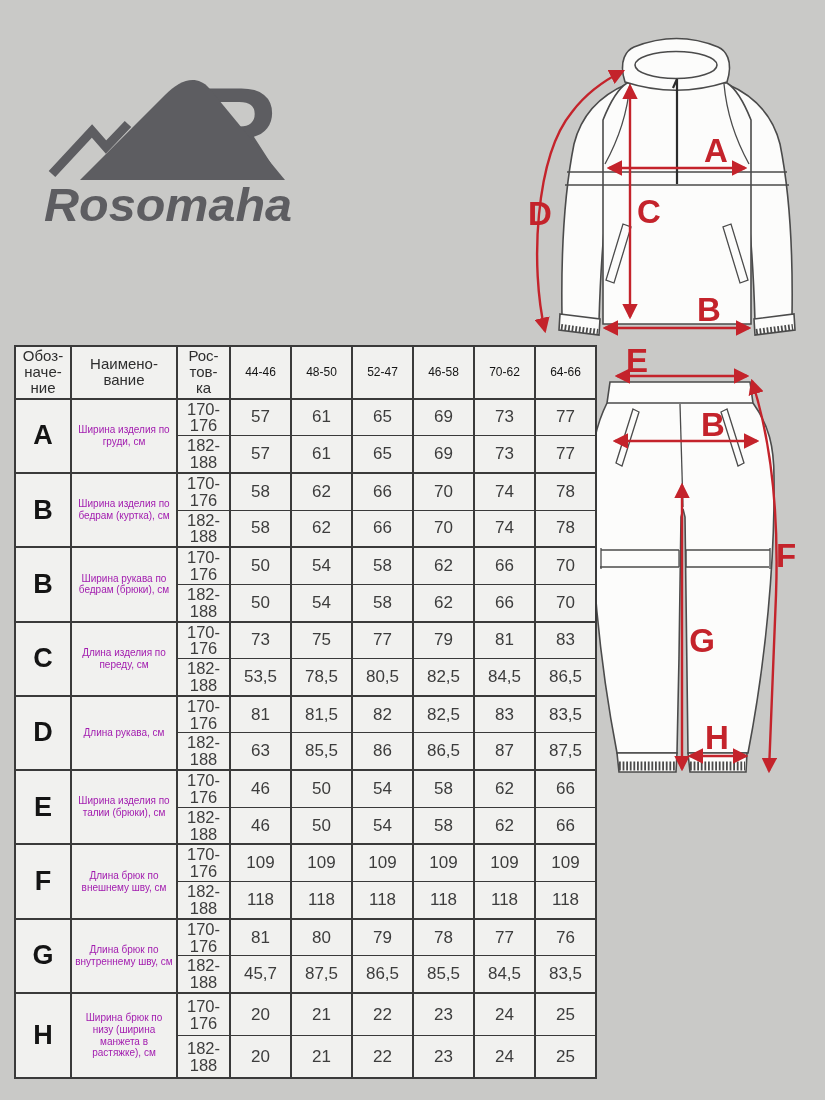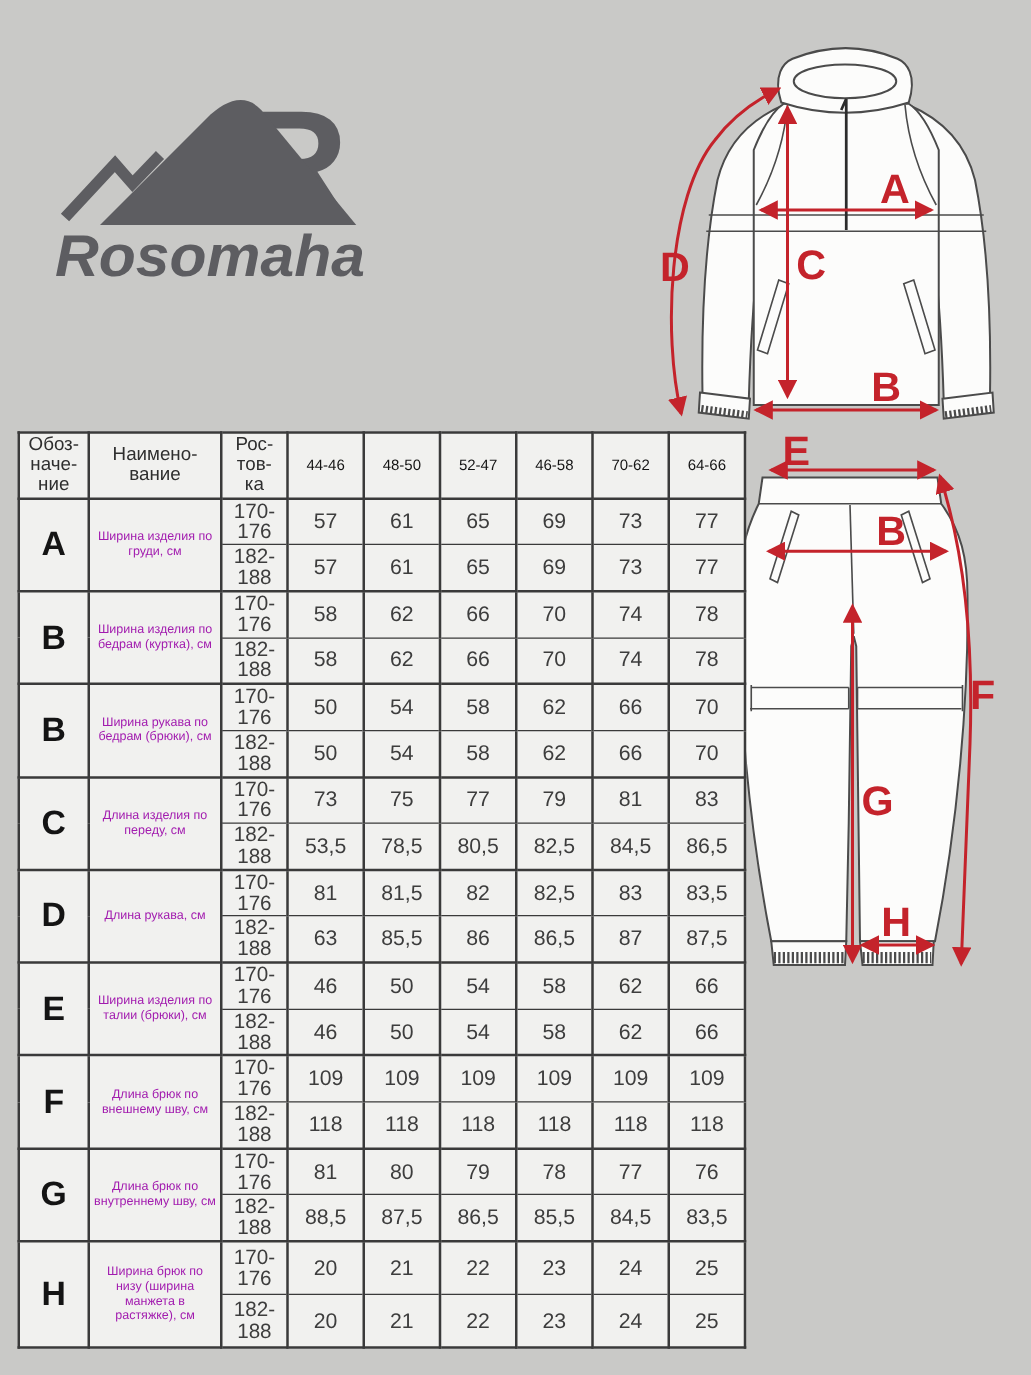--- a/index.html
+++ b/index.html
@@ -315,21 +315,21 @@
           <td class="cell-val">81</td>
           <td class="cell-val">80</td>
           <td class="cell-val">79</td>
           <td class="cell-val">78</td>
           <td class="cell-val">77</td>
           <td class="cell-val">76</td>
         </tr>
         <tr class="sub-row sub-2">
           <td class="cell-height">182-
 188</td>
-          <td class="cell-val">88,5</td>
+          <td class="cell-val">45,7</td>
           <td class="cell-val">87,5</td>
           <td class="cell-val">86,5</td>
           <td class="cell-val">85,5</td>
           <td class="cell-val">84,5</td>
           <td class="cell-val">83,5</td>
         </tr>
         <tr class="sub-row sub-1">
           <td class="cell-letter" rowspan="2">H</td>
           <td class="cell-name" rowspan="2">Ширина брюк по низу (ширина манжета в растяжке), см</td>
           <td class="cell-height">170-

